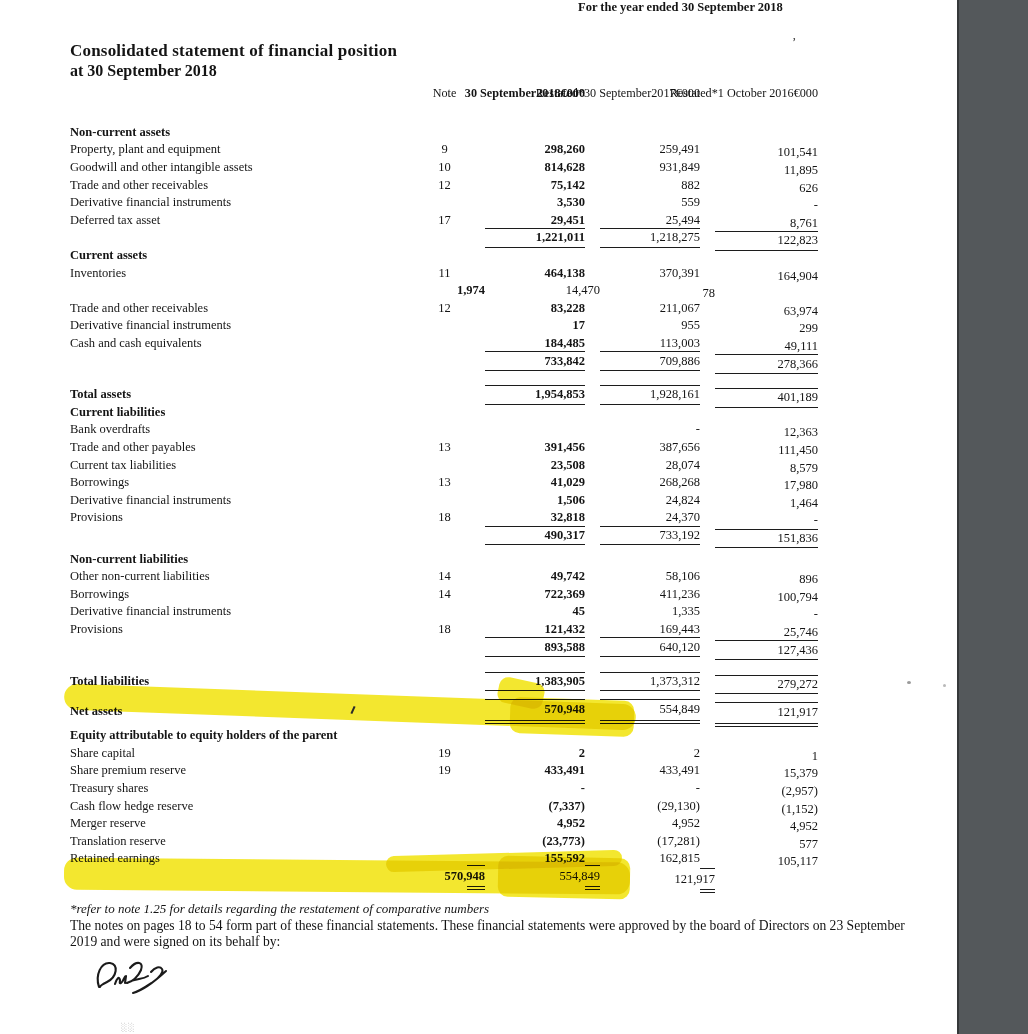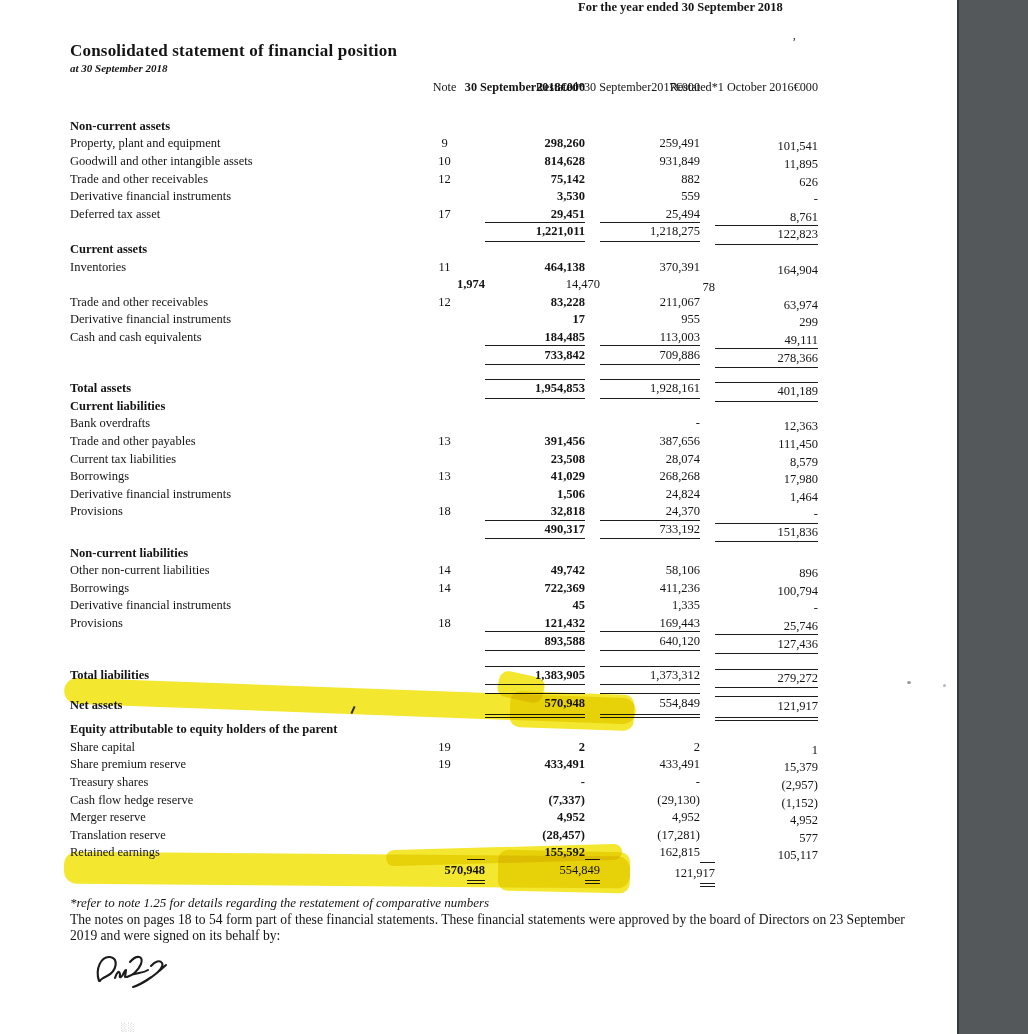--- a/index.html
+++ b/index.html
@@ -5,21 +5,21 @@
   html,body{margin:0;padding:0;background:#ffffff;}
   .page{position:relative;width:1028px;height:1034px;background:#ffffff;overflow:hidden;
         font-family:"Liberation Serif","DejaVu Serif",serif;color:#141414;}
   
   .gutter{position:absolute;top:0;right:0;width:69px;height:1034px;background:#54585b;
           border-left:2px solid #35383a;}
   
   .period{position:absolute;left:578px;top:0px;font-size:12.5px;font-weight:bold;white-space:nowrap;}
   .content{position:absolute;left:70px;top:0;width:756px;}
   .title{margin-top:41px;font-size:17px;font-weight:bold;letter-spacing:.2px;white-space:nowrap;}
-  .dateline{font-size:11px;font-weight:bold;font-style:italic;margin-top:1px;}
+  .dateline{font-size:16px;font-weight:bold;margin-top:1px;}
   
   .grid{display:grid;grid-template-columns:352px 45px 18px 100px 15px 100px 15px 103px;}
   .colhead{margin-top:7px;font-size:12.2px;line-height:13.6px;align-items:end;}
   .colhead .stack{display:flex;flex-direction:row;align-items:flex-end;justify-content:flex-end;white-space:nowrap;}
   .colhead .b{font-weight:bold;}
   .colhead .notecell{text-align:center;align-self:end;}
   .tbl{margin-top:23px;font-size:12.5px;text-align:center;}
   .trow{position:relative;height:17.6px;align-items:center;}
   .trow > span{display:flex;align-items:center;height:100%;white-space:nowrap;}
   .lbl{justify-content:flex-start;}
@@ -465,21 +465,21 @@
           <span class="num v18">4,952</span>
           <span class=""></span>
           <span class="num">4,952</span>
           <span class=""></span>
           <span class="num c16">4,952</span>
         </div>
         <div class="grid trow item">
           <span class="lbl">Translation reserve</span>
           <span class="note"></span>
           <span class=""></span>
-          <span class="num v18">(28,457)</span>
+          <span class="num v18">(23,773)</span>
           <span class=""></span>
           <span class="num">(17,281)</span>
           <span class=""></span>
           <span class="num c16">577</span>
         </div>
         <div class="grid trow item">
           <span class="lbl">Retained earnings</span>
           <span class="note"></span>
           <span class=""></span>
           <span class="num v18">155,592</span>

